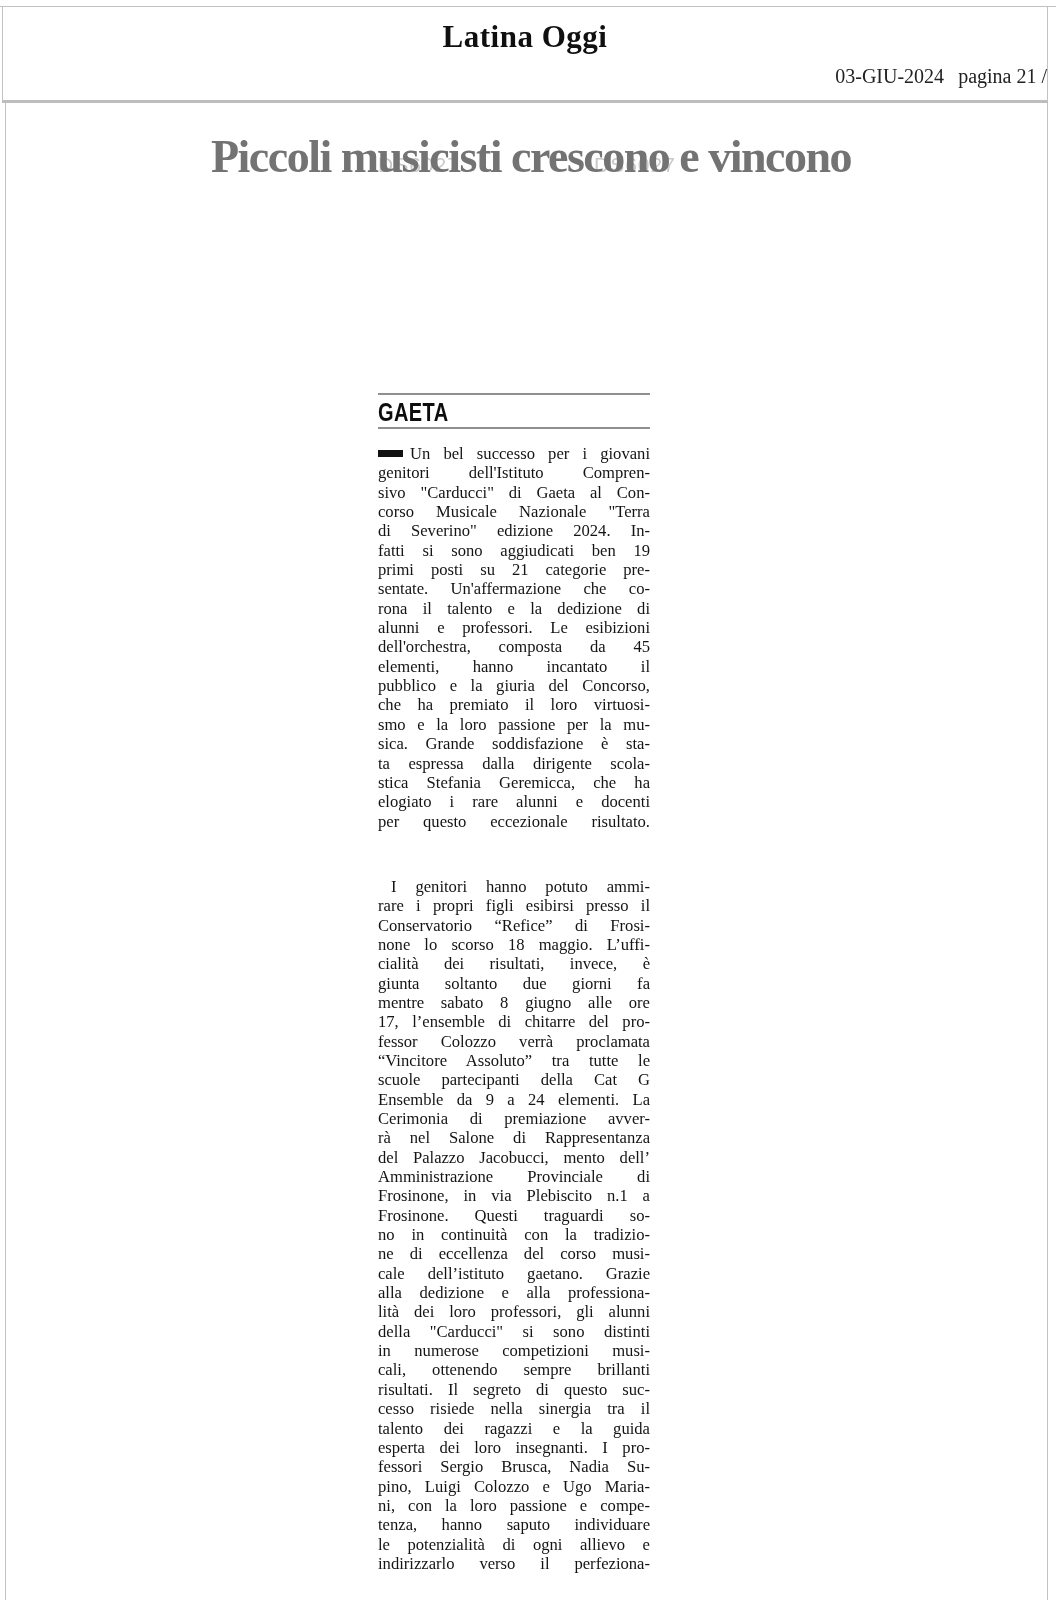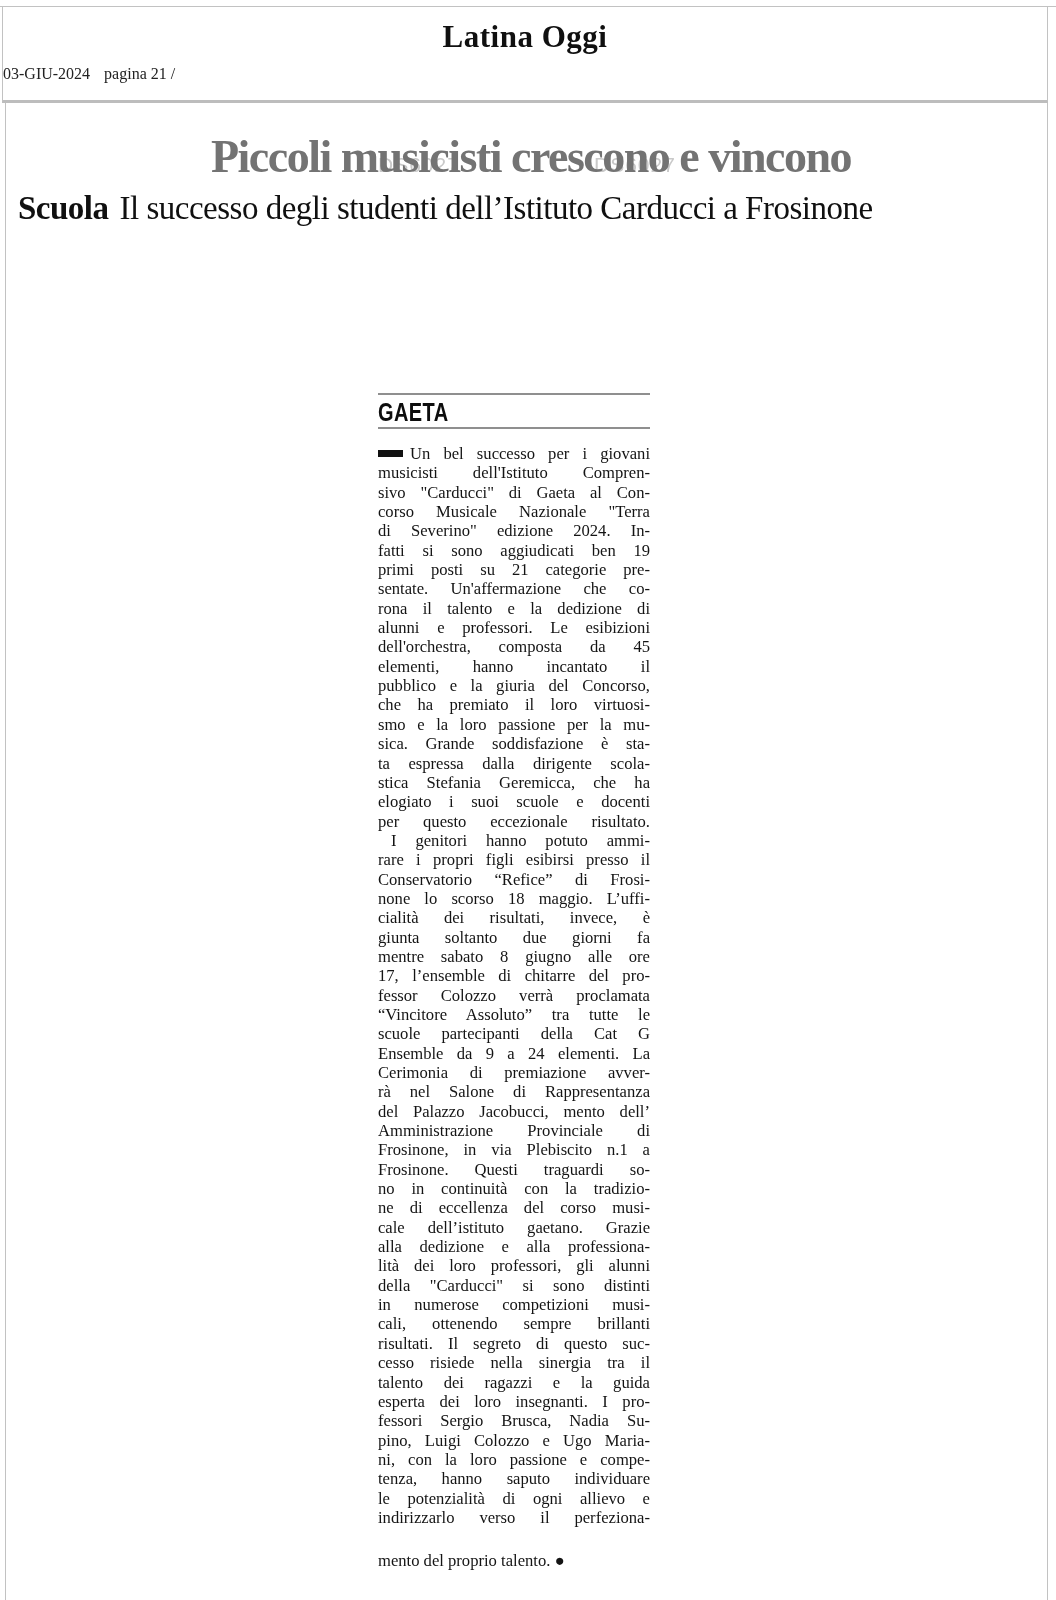--- a/index.html
+++ b/index.html
@@ -19,22 +19,22 @@
   .masthead-box{
     position:absolute;left:2px;top:7px;width:1044px;height:93px;
     border-left:1px solid var(--border-gray);border-right:1px solid var(--border-gray);
     border-bottom:3px solid #bdbdbd;background:#ffffff;
   }
   .masthead-title{
     position:absolute;left:0;top:12px;width:100%;text-align:center;
     font-weight:700;font-size:31px;color:#101010;letter-spacing:0.5px;
   }
   .masthead-meta{
-    position:absolute;left:0;top:58px;width:100%;text-align:left;
-    font-size:16px;color:#222222;
+    position:absolute;left:0;top:58px;width:100%;text-align:right;
+    font-size:20px;color:#222222;
   }
   .masthead-meta .m-date{margin-right:14px;}
   
   .article-box{
     position:absolute;left:5px;top:103px;width:1041px;height:1497px;
     border-left:1px solid var(--border-gray);border-right:1px solid var(--border-gray);
     background:#ffffff;
   }
   .watermark{
     position:absolute;z-index:0;color:var(--watermark-gray);
@@ -73,21 +73,21 @@
   }
   .body-col{
     position:absolute;left:378px;top:444px;width:272px;
     font-size:16.6px;line-height:19.35px;color:var(--ink);
   }
   .para .bline{text-align:justify;text-align-last:justify;}
   .para1 .bline:first-child::before{
     content:"";display:inline-block;width:25px;height:7px;background:#111111;
     margin-right:7px;vertical-align:2px;
   }
-  .para2 .bline:first-child{text-indent:13px;}
+  .para2 .bline:first-child{text-indent:13px;margin-top:46px;}
   .para2 .bline:last-child{text-align-last:left;margin-top:24px;}
 </style>
 </head>
 <body>
 
 <div class="page">
 
   <div class="top-line"></div>
 
   <div class="masthead-box">
@@ -97,52 +97,49 @@
     </div>
   </div>
 
   <div class="article-box"></div>
 
   <div class="watermark wm-1">DS6027</div>
   <div class="watermark wm-2">DS6027</div>
 
   <h1 class="headline">Piccoli musicisti crescono e vincono</h1>
 
-  <div class="kicker">
-    <span class="kicker-label">Scuola</span><span class="kicker-text">Il successo degli studenti dell’Istituto Carducci a Frosinone</span>
-  </div>
 
 
   <div class="rule rule-1"></div>
 
   <div class="section-label">GAETA</div>
 
   <div class="rule rule-2"></div>
 
   <div class="body-col">
     <div class="para para1">
         <div class="bline">Un bel successo per i giovani</div>
-        <div class="bline">musicisti dell'Istituto Compren-</div>
+        <div class="bline">genitori dell'Istituto Compren-</div>
         <div class="bline">sivo "Carducci" di Gaeta al Con-</div>
         <div class="bline">corso Musicale Nazionale "Terra</div>
         <div class="bline">di Severino" edizione 2024. In-</div>
         <div class="bline">fatti si sono aggiudicati ben 19</div>
         <div class="bline">primi posti su 21 categorie pre-</div>
         <div class="bline">sentate. Un'affermazione che co-</div>
         <div class="bline">rona il talento e la dedizione di</div>
         <div class="bline">alunni e professori. Le esibizioni</div>
         <div class="bline">dell'orchestra, composta da 45</div>
         <div class="bline">elementi, hanno incantato il</div>
         <div class="bline">pubblico e la giuria del Concorso,</div>
         <div class="bline">che ha premiato il loro virtuosi-</div>
         <div class="bline">smo e la loro passione per la mu-</div>
         <div class="bline">sica. Grande soddisfazione è sta-</div>
         <div class="bline">ta espressa dalla dirigente scola-</div>
         <div class="bline">stica Stefania Geremicca, che ha</div>
-        <div class="bline">elogiato i suoi scuole e docenti</div>
+        <div class="bline">elogiato i rare alunni e docenti</div>
         <div class="bline">per questo eccezionale risultato.</div>
       </div>
     <div class="para para2">
         <div class="bline">I genitori hanno potuto ammi-</div>
         <div class="bline">rare i propri figli esibirsi presso il</div>
         <div class="bline">Conservatorio “Refice” di Frosi-</div>
         <div class="bline">none lo scorso 18 maggio. L’uffi-</div>
         <div class="bline">cialità dei risultati, invece, è</div>
         <div class="bline">giunta soltanto due giorni fa</div>
         <div class="bline">mentre sabato 8 giugno alle ore</div>

